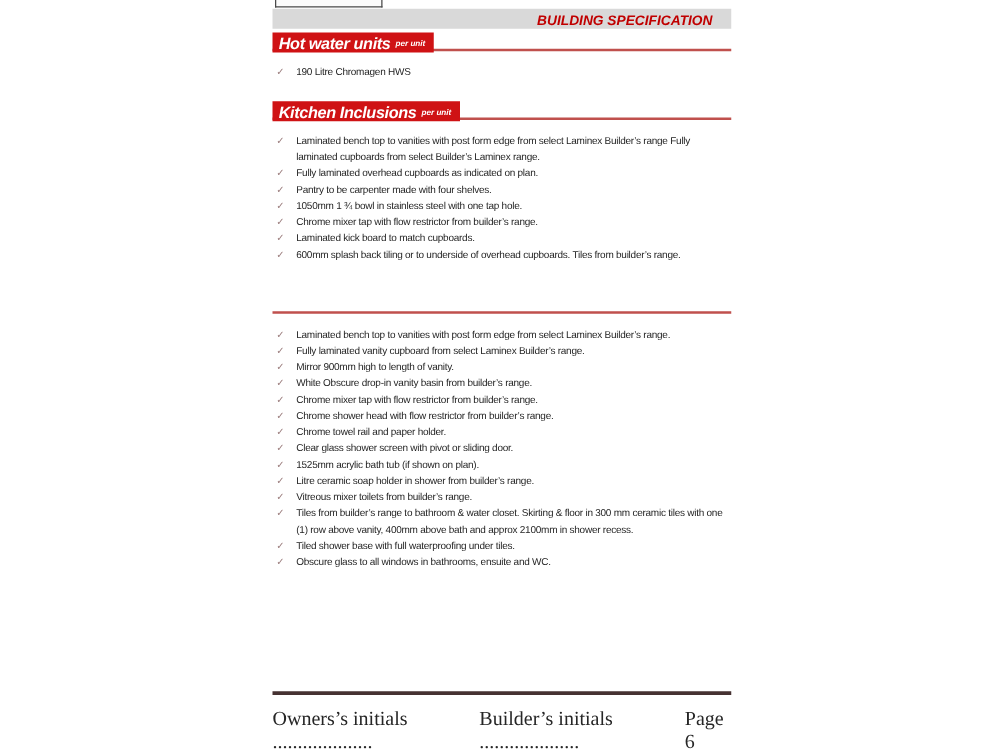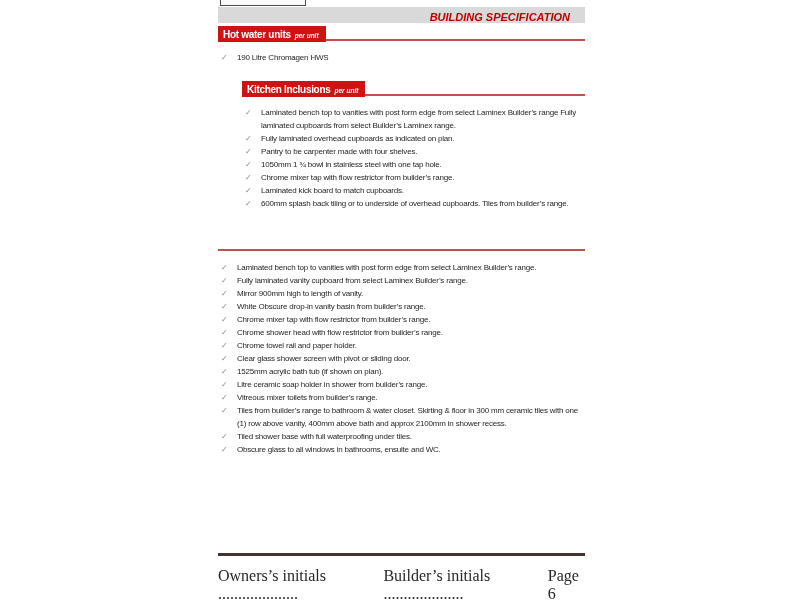--- a/index.html
+++ b/index.html
@@ -22,34 +22,34 @@
   }
   .doc-title {
     display: inline-block; padding-right: 15px; line-height: 16px;
     font-size: 11px; font-weight: bold; color: #c00000; letter-spacing: 0px;
   }
 
   .sections { position: absolute; top: 23px; left: 0; right: 0; }
 
   .section { position: relative; }
   .section:nth-of-type(1) { margin-top: 3px;  }
-  .section:nth-of-type(2) { margin-top: 17px; margin-left: 24px; }
+  .section:nth-of-type(2) { margin-top: 17px; }
   .section:nth-of-type(3) { margin-top: 26px; }
 
   .sec-header-row { position: relative; height: 15px; }
   .sec-rule {
     position: absolute; left: 0; right: 0; bottom: 0; height: 2px;
     background: #c0504d; z-index: 0;
   }
   .sec-header {
     position: absolute; left: 0; top: 0; bottom: -1px; z-index: 1;
     background: #cf1214; color: #ffffff; white-space: nowrap;
     padding: 1px 7px 0 5px; display: flex; align-items: center;
   }
-  .sec-title  { font-size: 10px; font-weight: bold; letter-spacing: -0.3px; }
+  .sec-title  { font-size: 13px; font-weight: bold; letter-spacing: -0.3px; font-style: italic; }
   .sec-suffix { font-size: 6.5px; font-weight: bold; font-style: italic; margin-left: 4px; margin-top: 2px; }
 
   .sec-list { margin-top: 10px; }
   .item { display: flex; align-items: flex-start; line-height: 13px; }
   .check {
     flex: 0 0 19px; padding-left: 3px; color: #9b7d7d; font-size: 8px;
     line-height: 13px; transform: none;
   }
   .item-text {
     flex: 1 1 auto; max-width: 350px; color: #1f1f1f;

